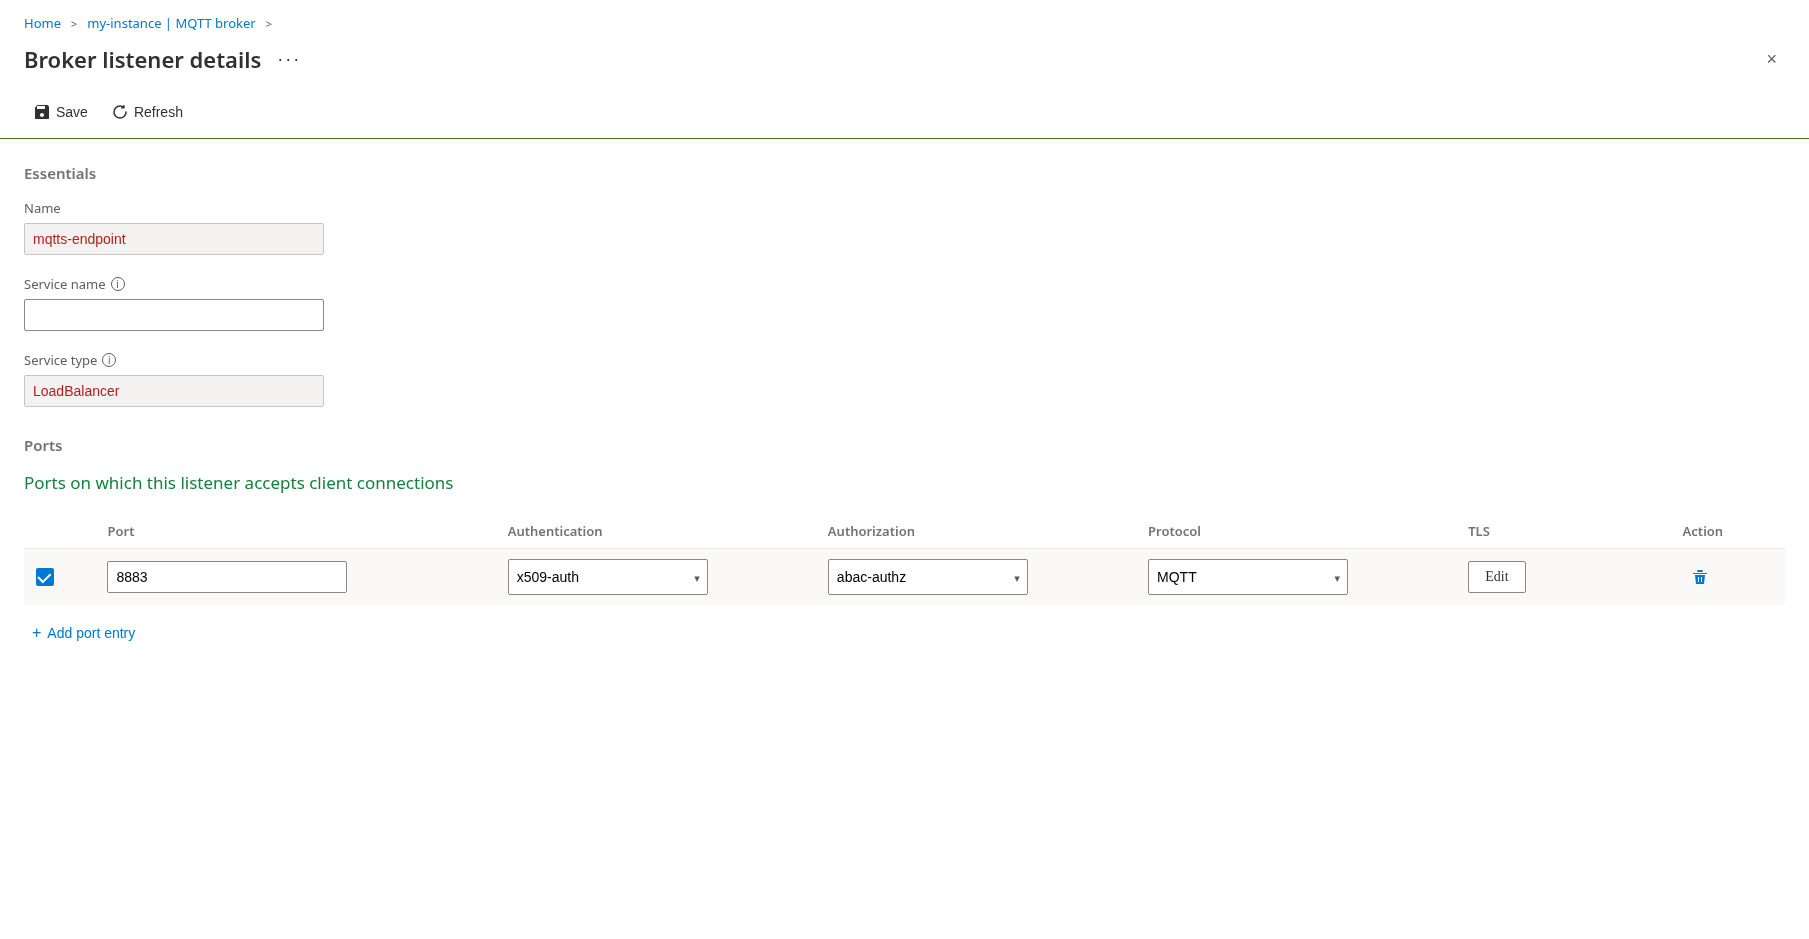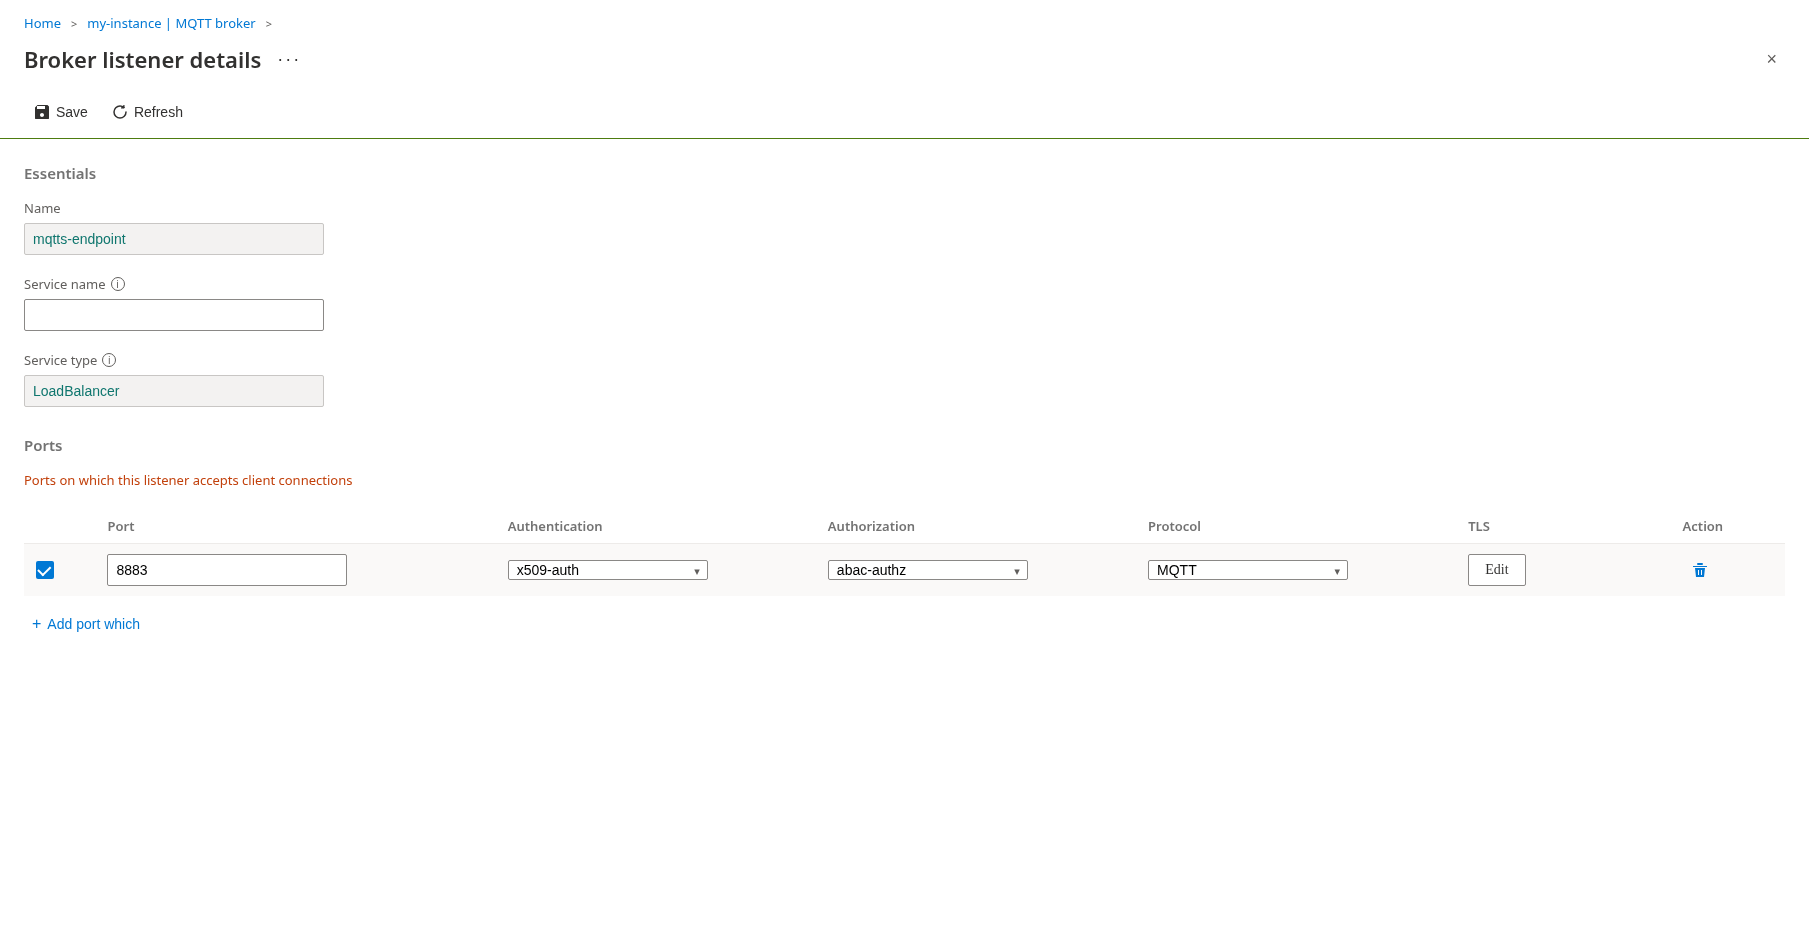--- a/index.html
+++ b/index.html
@@ -130,29 +130,29 @@
       padding: 0 8px;
       border: 1px solid #8a8886;
       border-radius: 2px;
       font-size: 14px;
       color: #323130;
       background: #fff;
       outline: none;
     }
     .field-input.readonly {
       background: #f3f2f1;
-      color: #0f766e;
+      color: #b91c1c;
       border-color: #c8c6c4;
     }
     .ports-section {
       margin-top: 28px;
     }
     .ports-subtitle {
-      font-size: 13px;
-      color: #c2410c;
+      font-size: 17px;
+      color: #15803d;
       margin-top: 16px;
       margin-bottom: 20px;
     }
     .ports-table {
       width: 100%;
       border-collapse: collapse;
     }
     .ports-table th {
       text-align: left;
       padding: 8px 12px;
@@ -202,21 +202,21 @@
       background: #fff;
     }
     .dropdown-wrapper {
       display: flex;
       align-items: center;
       position: relative;
       width: 200px;
     }
     .dropdown-wrapper select {
       width: 100%;
-      height: 20px;
+      height: 36px;
       padding: 0 30px 0 8px;
       border: 1px solid #8a8886;
       border-radius: 2px;
       font-size: 14px;
       background: #fff;
       appearance: none;
       -webkit-appearance: none;
       cursor: pointer;
     }
     .dropdown-arrow {
@@ -391,17 +391,17 @@
                   <path d="M7 2h4a1 1 0 0 1 0 2H7a1 1 0 0 1 0-2zM2 5h14v1H2V5zm2 2h10l-1 9H5L4 7zm3 2v5h1V9H7zm3 0v5h1V9h-1z"></path>
                 </svg>
               </button>
             </td>
           </tr>
         </tbody>
       </table>
 
       <button class="add-entry-btn">
         <span style="font-size:16px;line-height:1;">+</span>
-        <span>Add port which</span>
+        <span>Add port entry</span>
       </button>
     </div>
   </div>
 </div>
 
 </body></html>

